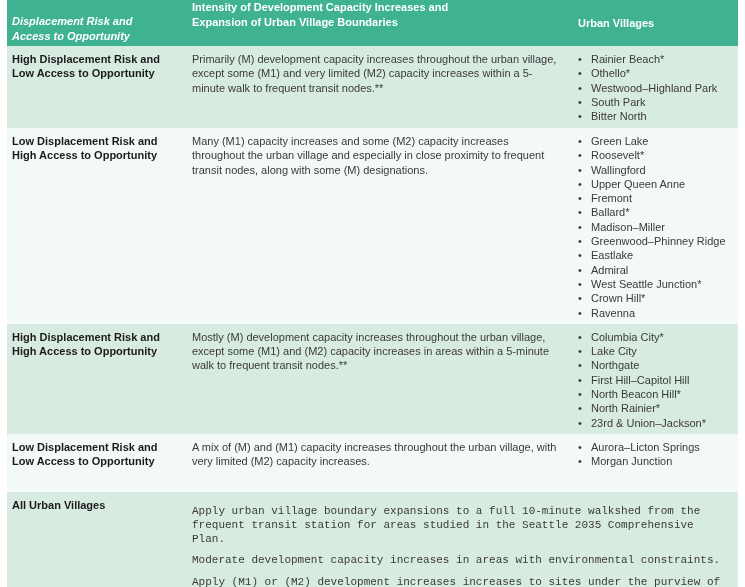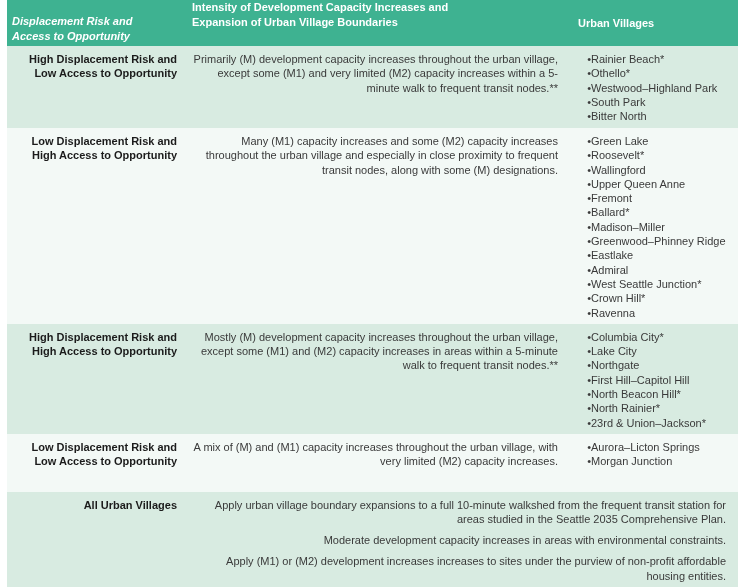--- a/index.html
+++ b/index.html
@@ -46,29 +46,29 @@
   tbody td{
     vertical-align:top;
     font-size:11px;line-height:14.3px;
     padding-top:6px;
   }
   tbody tr:nth-child(1){height:82px;}
   tbody tr:nth-child(2){height:190px;}
   tbody tr:nth-child(3){height:110px;}
   tbody tr:nth-child(4){height:38px;}
   tbody tr:nth-child(5){height:90px;}
-  .shade-green{background:var(--row-green);text-align:right;}
-  .shade-white{background:var(--row-white);text-align:right;}
+  .shade-green{background:var(--row-green);}
+  .shade-white{background:var(--row-white);}
   td.cat{
     font-weight:bold;color:var(--category-text);
     white-space:pre-line;
     padding-left:5px;padding-right:6px;padding-bottom:6px;
   }
   td.desc{padding-left:9px;padding-right:12px;padding-bottom:23px;}
-  td.desc p{margin:0 0 7px 0;}
+  td.desc p{margin:6px 0 7px 0;font-family:Liberation Mono, monospace;}
   td.desc p:last-child{margin-bottom:0;}
   td.villages{padding-left:8px;padding-right:2px;padding-bottom:4px;}
   ul.village-list{margin:0;padding:0;list-style:none;}
   ul.village-list li{display:flex;}
   .bullet{flex:0 0 13px;width:13px;}
 </style>
 </head>
 <body>
 
 <div class="page">

